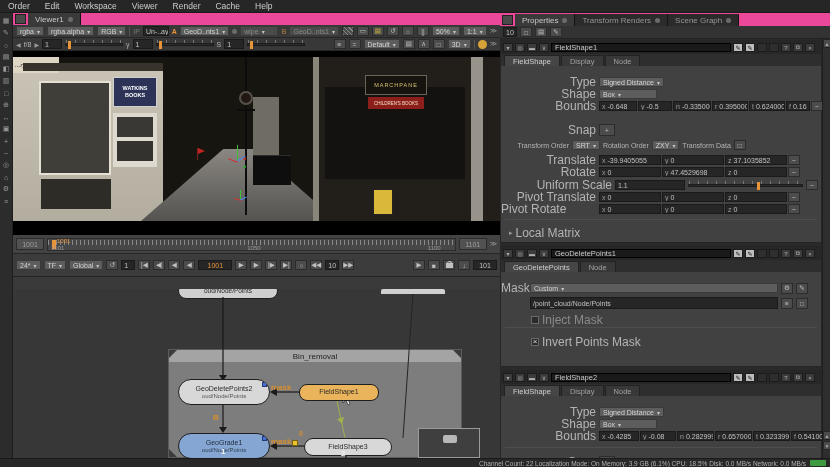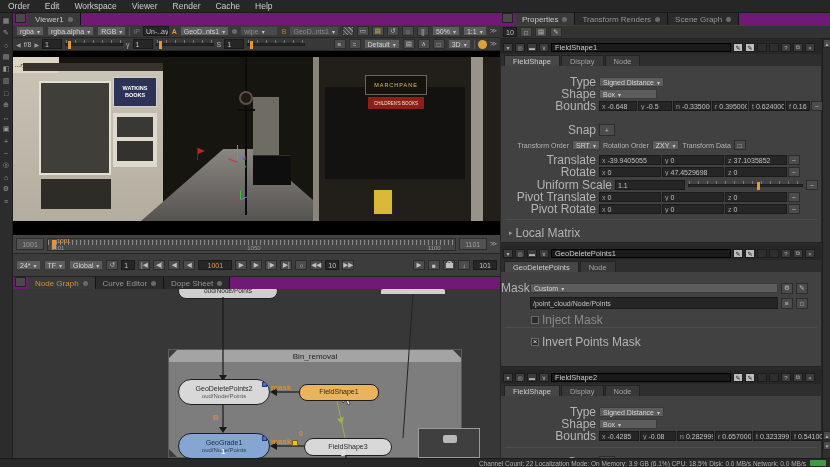--- a/index.html
+++ b/index.html
@@ -2,21 +2,21 @@
 <html><head>
 <meta charset="utf-8">
 <style>
   *{box-sizing:border-box;margin:0;padding:0}
   body{background:#111;font-family:"Liberation Sans",sans-serif;-webkit-font-smoothing:antialiased}
   .window{position:relative;width:830px;height:467px;background:#3a3a3a;overflow:hidden;color:#c8c8c8}
   .abs{position:absolute}
   
   .menubar{position:absolute;left:0;top:0;width:830px;height:13px;background:#262626;display:flex;align-items:center;gap:15px;padding-left:8px;font-size:8.5px;color:#cdcdcd;border-bottom:1px solid #1a1a1a}
   
-  .tabbar{position:absolute;background:#701a75;display:flex;overflow:hidden}
+  .tabbar{position:absolute;background:#ec4899;display:flex;align-items:flex-end;overflow:hidden}
   .panebtn{width:11px;height:10px;background:#4a4a4a;border:1px solid #222;margin:0 2px 1px 2px}
   .tab{height:12px;padding:0 7px;font-size:8px;display:flex;align-items:center;gap:4px;background:#2b2b2b;color:#969696;border-right:1px solid #141414;white-space:nowrap}
   .tab.active{background:#3a3a3a;color:#c8c8c8}
   .tab.orange{color:#d78f2e}
   .dot{width:5px;height:5px;border-radius:50%;background:#6a6a6a;flex:0 0 auto}
   
   .dd{background:#5d5d5d;color:#d4d4d4;font-size:7px;height:10px;display:inline-flex;align-items:center;padding:0 3px;border-radius:1px;border:1px solid #3a3a3a;white-space:nowrap}
   .dd::after{content:"▾";margin-left:3px;font-size:6px;color:#c4c4c4}
   .dd.dim{color:#8a8a8a;background:#4a4a4a}
   .fld{background:#262626;color:#b8b8b8;font-size:7px;height:10px;display:inline-flex;align-items:center;padding:0 2px;border:1px solid #1a1a1a;white-space:nowrap;overflow:hidden}
@@ -269,35 +269,20 @@
     <span class="ibtn" style="position:relative">
         <span style="width:5px;height:4px;border:1px solid #c0c0c0;border-bottom:none;border-radius:3px 3px 0 0;position:absolute;top:0"></span>
         <span style="width:7px;height:5px;background:#c0c0c0;position:absolute;bottom:1px"></span>
       </span>
     <span class="ibtn">↓</span>
     <span class="fld" style="width:24px;justify-content:center">
         <b>101</b>
       </span>
   </div>
 
-  <div class="tabbar" style="left:13px;top:277px;width:487px;height:12px">
-    <div class="panebtn"></div>
-    <div class="tab active orange">
-      <span>Node Graph</span>
-        <span class="dot"></span>
-    </div>
-    <div class="tab">
-      <span>Curve Editor</span>
-        <span class="dot"></span>
-    </div>
-    <div class="tab">
-      <span>Dope Sheet</span>
-        <span class="dot"></span>
-    </div>
-  </div>
 
   <div class="abs" style="left:13px;top:289px;width:487px;height:169px;background:#373737;overflow:hidden">
 
     <div class="node" style="left:165px;top:-6px;width:100px;height:16px;background:#cfcfcf;border-radius:8px;font-size:6.5px">
         <span>oud/Node/Points</span>
       </div>
     <div class="abs" style="left:368px;top:0;width:64px;height:5px;background:#d0d0d0;border-radius:2px 2px 0 0"></div>
 
     <div class="abs" style="left:155px;top:60px;width:294px;height:109px;background:#7d7d7d;border:1px solid #5c5c5c">
       <div class="abs" style="left:0;top:0;width:100%;height:12px;background:#a4a4a4;color:#222;font-size:8px;display:flex;align-items:center;justify-content:center">
@@ -502,21 +487,21 @@
             <i>y</i>
             <b>0</b>
           </span>
         <span class="fld" style="width:62px">
             <i>z</i>
             <b>0</b>
           </span>
         <span class="ibtn">~</span>
       </div>
       <div class="row" style="left:0;top:161px;gap:1px">
-        <span class="lbl" style="width:95px;text-align:right;margin-right:2px">Pivot Rotate</span>
+        <span class="lbl" style="width:95px;margin-right:2px">Pivot Rotate</span>
         <span class="fld" style="width:62px">
             <i>x</i>
             <b>0</b>
           </span>
         <span class="fld" style="width:62px">
             <i>y</i>
             <b>0</b>
           </span>
         <span class="fld" style="width:62px">
             <i>z</i>

